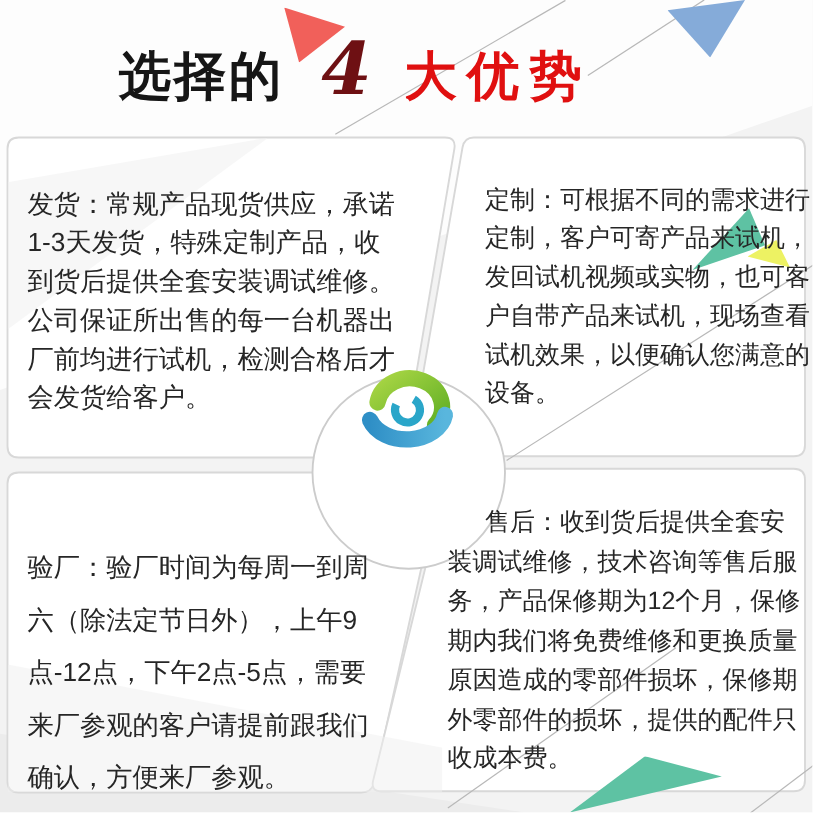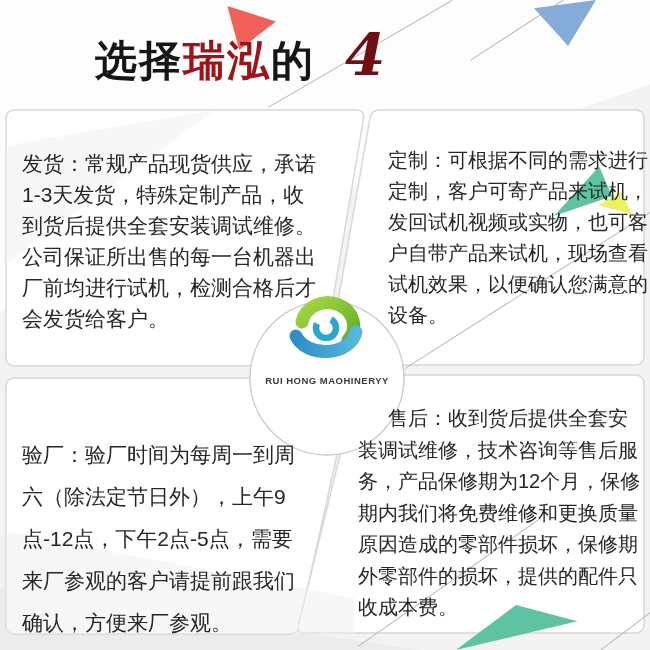--- a/index.html
+++ b/index.html
@@ -90,23 +90,23 @@
   <div class="dline l5"></div>
 
   <div class="tri tri-red"></div>
   <div class="tri tri-blue"></div>
   <div class="tri tri-teal-r"></div>
   <div class="tri tri-yellow"></div>
   <div class="tri tri-teal-b"></div>
 
   <div class="title">
     <span class="t-black">选择</span>
-      <span class="t-brand">瑞泓</span>
       <span class="t-black">的</span>
       <span class="t-num">4</span>
+      <span class="t-rest">大优势</span>
   </div>
 
   <div class="card-text ct1">发货：常规产品现货供应，承诺1-3天发货，特殊定制产品，收到货后提供全套安装调试维修。公司保证所出售的每一台机器出厂前均进行试机，检测合格后才会发货给客户。</div>
   <div class="card-text ct2">定制：可根据不同的需求进行定制，客户可寄产品来试机，发回试机视频或实物，也可客户自带产品来试机，现场查看试机效果，以便确认您满意的设备。</div>
   <div class="card-text ct3">验厂：验厂时间为每周一到周六（除法定节日外），上午9点-12点，下午2点-5点，需要来厂参观的客户请提前跟我们确认，方便来厂参观。</div>
   <div class="card-text ct4">售后：收到货后提供全套安装调试维修，技术咨询等售后服务，产品保修期为12个月，保修期内我们将免费维修和更换质量原因造成的零部件损坏，保修期外零部件的损坏，提供的配件只收成本费。</div>
 
   <div class="logo">
     <svg width="110" height="72" viewBox="0 0 110 72">
       <defs>
@@ -116,16 +116,15 @@
         </linearGradient>
         <linearGradient id="lb" x1="0" y1="0" x2="1" y2="0">
           <stop offset="0" stop-color="#2f8fc6"></stop>
             <stop offset="1" stop-color="#59b6dd"></stop>
         </linearGradient>
       </defs>
       <path d="M 30 26 A 26 23 0 1 1 76 44" fill="none" stroke="url(#lg)" stroke-width="13" stroke-linecap="round"></path>
       <path d="M 24 40 A 31 23 0 0 0 84 36" fill="none" stroke="url(#lb)" stroke-width="13" stroke-linecap="round"></path>
       <circle cx="54" cy="32" r="10" fill="none" stroke="#2aa6c9" stroke-width="6.5" stroke-dasharray="46 17" transform="rotate(-60 54 32)"></circle>
     </svg>
-    <div class="logo-en">RUI HONG MAOHINERYY</div>
   </div>
 
 </div>
 
 </body></html>

